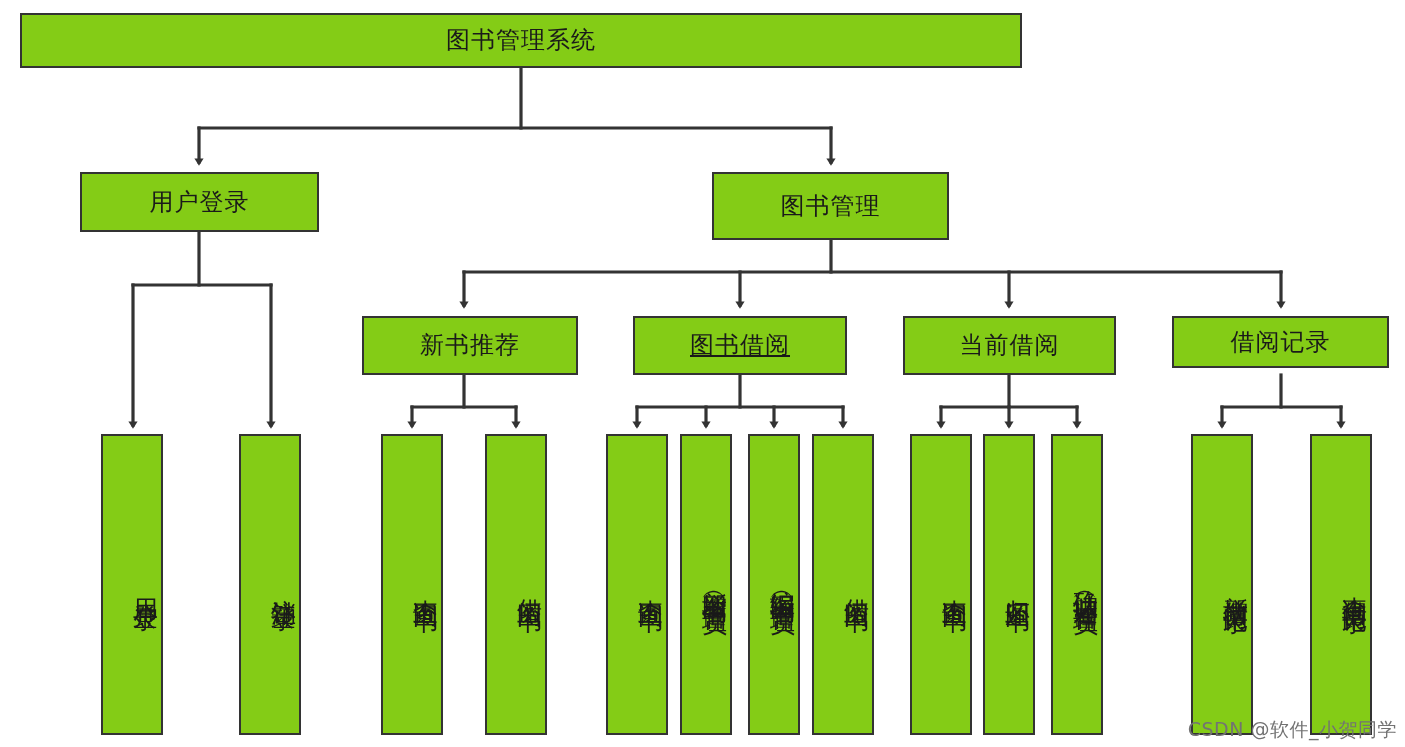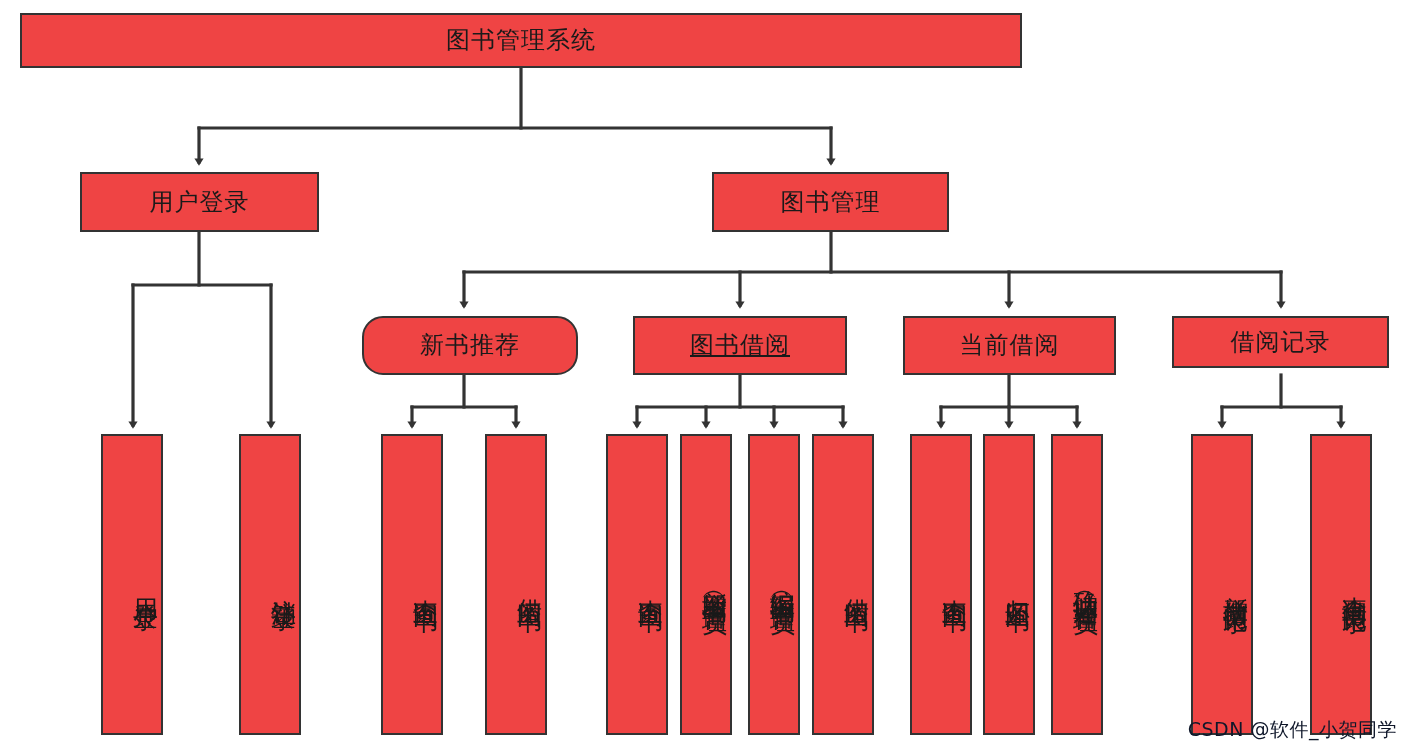--- a/index.html
+++ b/index.html
@@ -22,21 +22,21 @@
     left: 0;
     top: 0;
     width: 1405px;
     height: 747px;
     pointer-events: none;
   }
   .node {
     position: absolute;
     box-sizing: border-box;
     border: 2.5px solid #333333;
-    background: #ef4444;
+    background: #84cc16;
     display: flex;
     align-items: center;
     justify-content: center;
     color: #1a1a1a;
     text-align: center;
   }
   .node.horiz {
     font-size: 24px;
     line-height: 1.2;
     letter-spacing: 1px;
@@ -55,21 +55,21 @@
   .node.vert .vtext {
     writing-mode: vertical-rl;
     text-orientation: upright;
     white-space: nowrap;
   }
   #watermark {
     position: absolute;
     right: 8px;
     bottom: 4px;
     font-size: 19px;
-    color: #0f172a;
+    color: #737373;
     letter-spacing: 0.5px;
     white-space: nowrap;
     font-family: "DejaVu Sans", "Liberation Sans", sans-serif;
   }
 </style>
 </head>
 <body>
 
 <div id="canvas">
 
@@ -123,25 +123,25 @@
     </g>
   </svg>
 
   <div class="node horiz" style="left:20px; top:13px; width:1002px; height:55px;">
     <span>图书管理系统</span>
   </div>
 
   <div class="node horiz" style="left:80px; top:172px; width:239px; height:60px;">
     <span>用户登录</span>
   </div>
-  <div class="node horiz" style="left:712px; top:172px; width:237px; height:60px;">
+  <div class="node horiz" style="left:712px; top:172px; width:237px; height:68px;">
     <span>图书管理</span>
   </div>
 
-  <div class="node horiz" style="left:362px; top:316px; width:216px; height:59px;border-radius:21px;">
+  <div class="node horiz" style="left:362px; top:316px; width:216px; height:59px;">
     <span>新书推荐</span>
   </div>
   <div class="node horiz" style="left:633px; top:316px; width:214px; height:59px;text-decoration:underline;">
     <span>图书借阅</span>
   </div>
   <div class="node horiz" style="left:903px; top:316px; width:213px; height:59px;text-align:center;">
     <span>当前借阅</span>
   </div>
   <div class="node horiz" style="left:1172px; top:316px; width:217px; height:52px;">
     <span>借阅记录</span>

